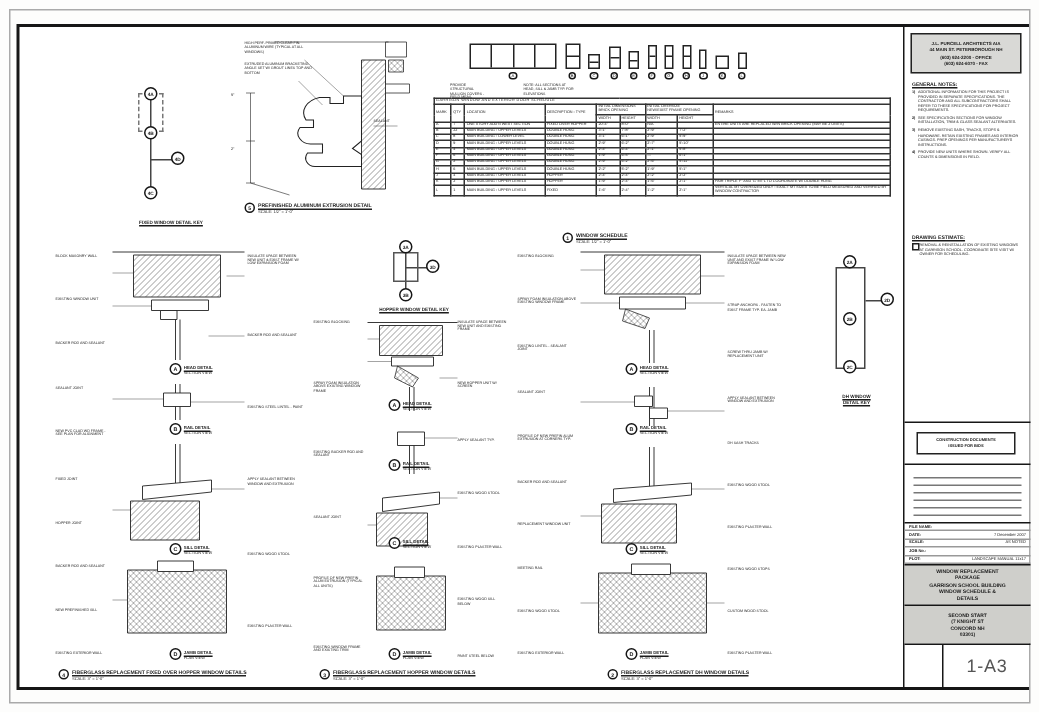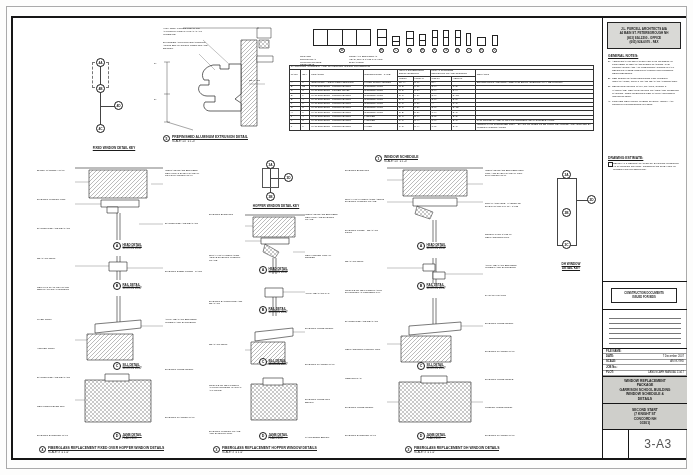--- a/index.html
+++ b/index.html
@@ -747,18 +747,18 @@
         </div>
       <div id="client-box" class="abs">
 
       <div>SECOND START</div>
           <div>(7 KNIGHT ST</div>
           <div>CONCORD NH</div>
           <div>03301)</div>
         </div>
       <div id="sheetnum-row" class="abs">
         <div id="sheetnum-small"></div>
-        <div id="sheetnum-big">3-A3</div>
+        <div id="sheetnum-big">1-A3</div>
       </div>
     </div>
 
   </div>
 </div>
 
 </body></html>

